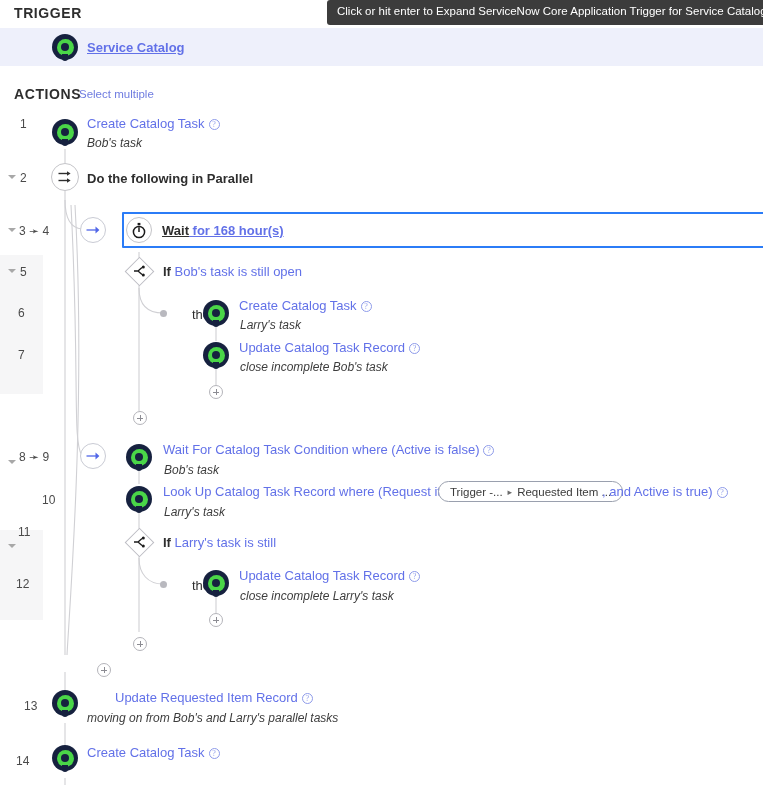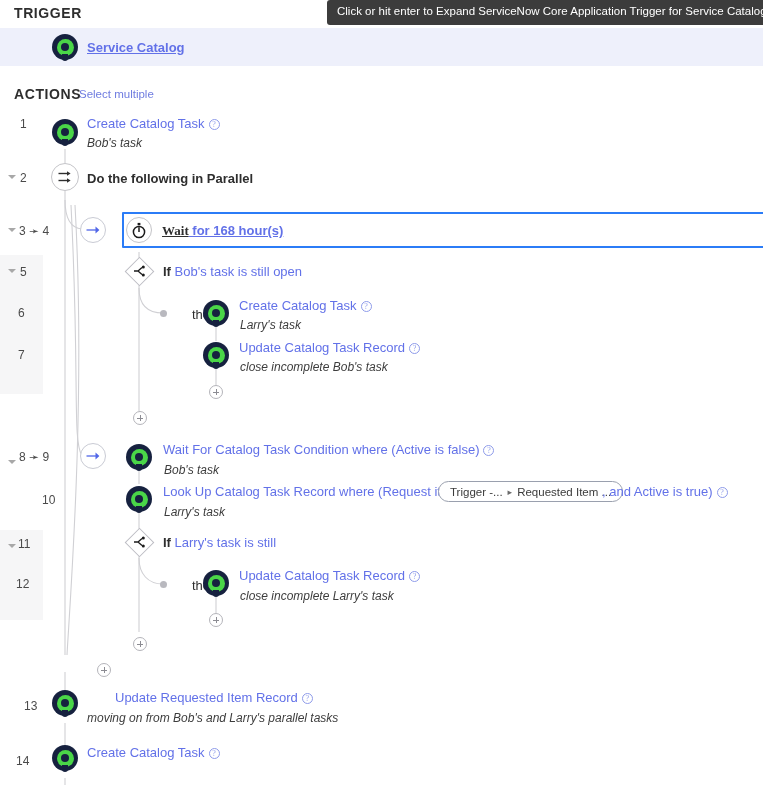--- a/index.html
+++ b/index.html
@@ -322,21 +322,21 @@
 </div>
 <div class="focus-box" style="left:122px; top:212px; width:660px; height:36px;"></div>
 <div class="circ sz26" style="left:126px; top:217px;">
   <svg width="16" height="17" viewBox="0 0 16 17">
     <circle cx="8" cy="10" r="5.6" stroke="#1b1b1b" stroke-width="1.5" fill="none"></circle>
     <rect x="6.6" y="0.9" width="2.8" height="2.4" fill="#1b1b1b"></rect>
     <path d="M8,5.2 V10" stroke="#1b1b1b" stroke-width="1.5" fill="none"></path>
   </svg>
 </div>
 <div class="title-line" style="left:162px; top:224px;">
-  <span class="kw u" style="text-decoration:underline;font-family:Liberation Serif, serif;">Wait</span><span class="lnk u"> for 168 hour(s)</span>
+  <span class="kw u" style="text-decoration:underline;">Wait</span><span class="lnk u"> for 168 hour(s)</span>
 </div>
 
 <div class="caret" style="left:8px; top:269px;"></div>
 <div class="rownum" style="left:20px; top:265px;">5</div>
 <div class="diamond" style="left:129px; top:261px;"></div>
 <div class="diamond-glyph" style="left:128px; top:260px;">
   <svg width="13" height="12" viewBox="0 0 13 12">
     <path d="M1,6 H5 M5,6 L9,2.4 M5,6 L9,9.6" stroke="#1b1b1b" stroke-width="1.3" fill="none"></path>
     <circle cx="10.3" cy="2.1" r="1.5" fill="#1b1b1b"></circle>
     <circle cx="10.3" cy="9.9" r="1.5" fill="#1b1b1b"></circle>
@@ -397,21 +397,21 @@
   <span>Trigger -...</span>
   <span class="sep">▸</span>
   <span>Requested Item ...</span>
 </div>
 <div class="title-line" style="left:602px; top:485px;">
   <span class="lnk">, and Active is true)</span><span class="help">?</span>
 </div>
 <div class="sub-line" style="left:164px; top:505px;">Larry's task</div>
 
 <div class="caret" style="left:8px; top:544px;"></div>
-<div class="rownum" style="left:18px; top:537px;text-align:center;">11</div>
+<div class="rownum" style="left:18px; top:525px;text-align:center;">11</div>
 <div class="diamond" style="left:129px; top:532px;"></div>
 <div class="diamond-glyph" style="left:128px; top:531px;">
   <svg width="13" height="12" viewBox="0 0 13 12">
     <path d="M1,6 H5 M5,6 L9,2.4 M5,6 L9,9.6" stroke="#1b1b1b" stroke-width="1.3" fill="none"></path>
     <circle cx="10.3" cy="2.1" r="1.5" fill="#1b1b1b"></circle>
     <circle cx="10.3" cy="9.9" r="1.5" fill="#1b1b1b"></circle>
   </svg>
 </div>
 <div class="title-line" style="left:163px; top:536px;">
   <span class="kw">If</span>

